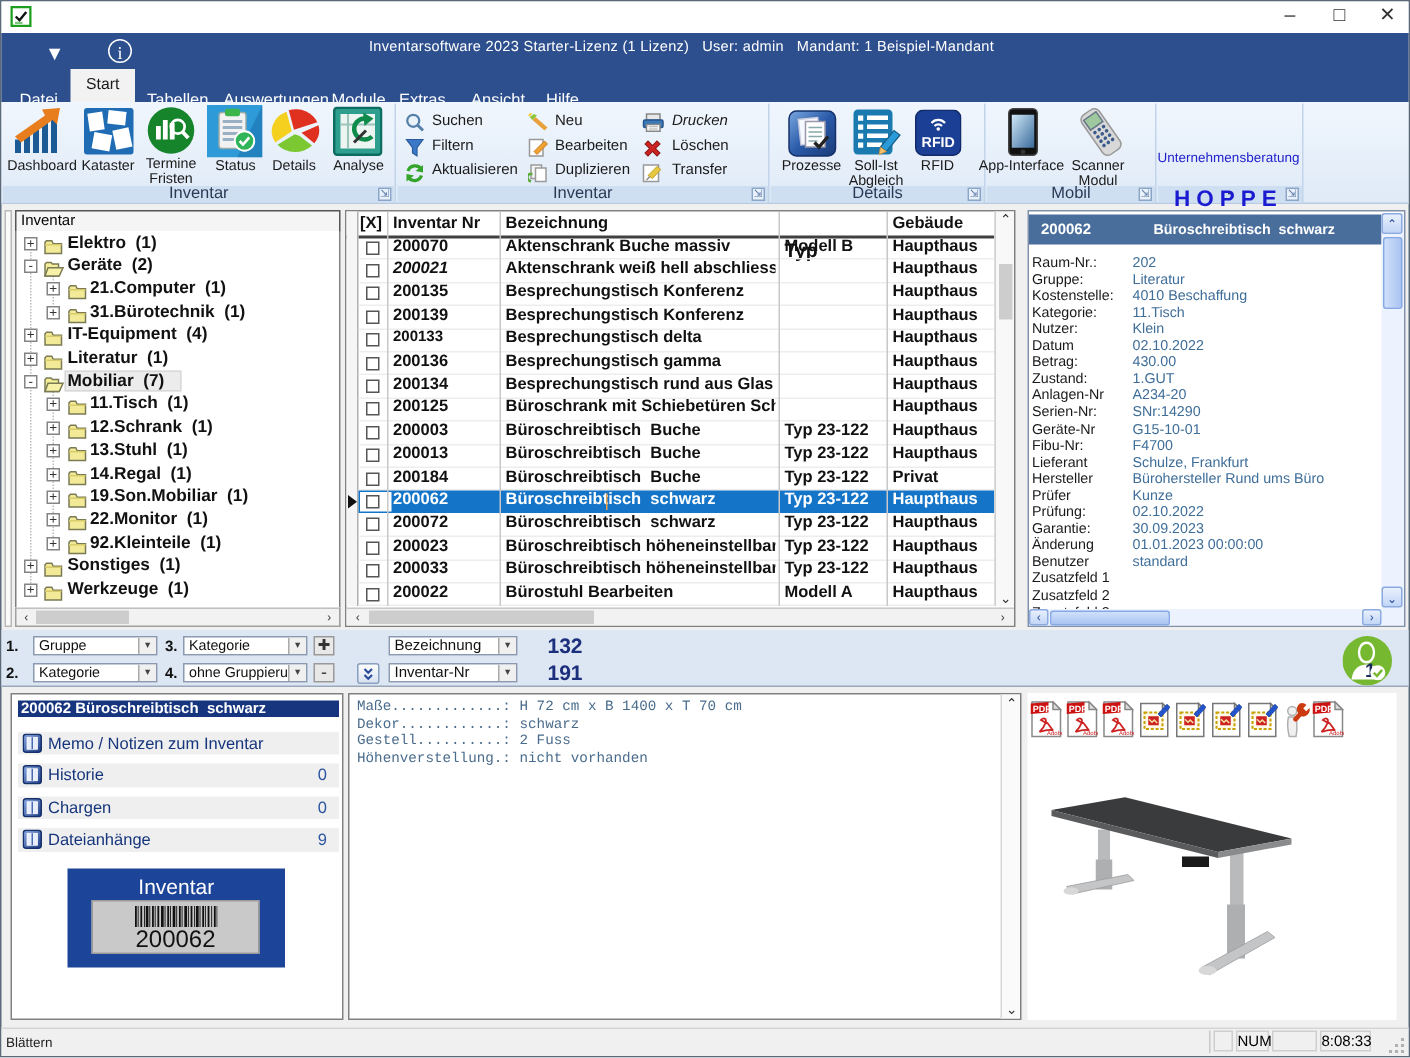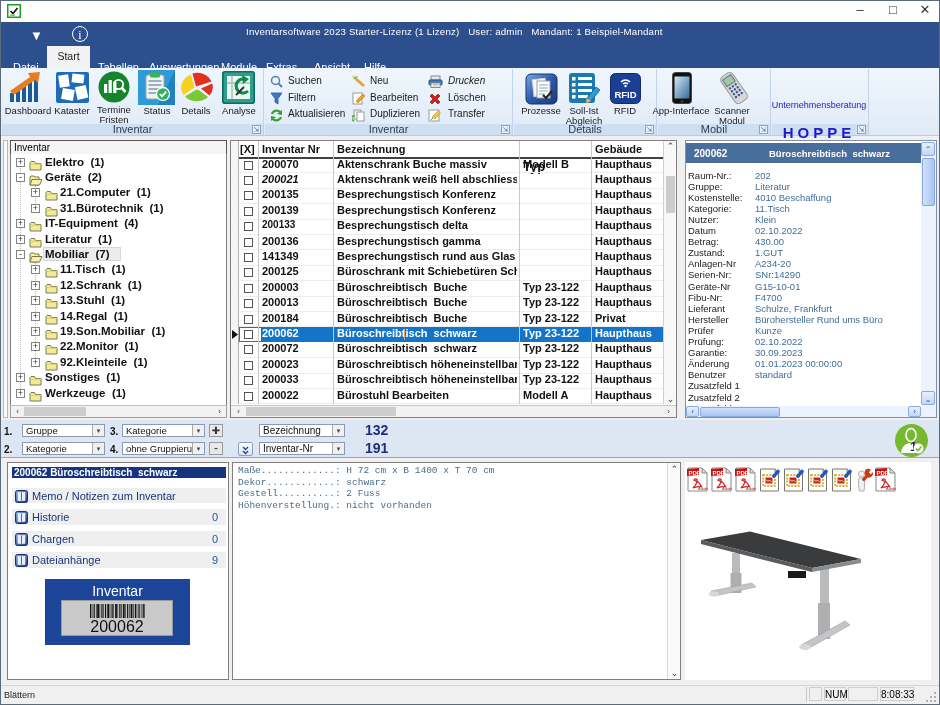--- a/index.html
+++ b/index.html
@@ -425,21 +425,21 @@
     <div class="abs" style="left:523px; top:219.1px; font-size:11px; font-weight:bold; color:#111; white-space:nowrap;"></div>
     <div class="abs" style="left:595px; top:219.1px; font-size:11px; font-weight:bold; color:#111; white-space:nowrap;">Haupthaus</div>
     <div class="abs" style="left:239px; top:234px; width:424px; height:1px; background:#ededed;"></div>
     <div class="abs" style="left:244px; top:237.5px; width:9px; height:9px; border:1px solid #555; background:#fff;"></div>
     <div class="abs" style="left:262px; top:234.5px; font-size:11px; font-weight:bold; color:#111; white-space:nowrap;">200136</div>
     <div class="abs" style="left:337px; top:234.5px; width:180px; overflow:hidden; font-size:11px; font-weight:bold; color:#111; white-space:nowrap;">Besprechungstisch gamma</div>
     <div class="abs" style="left:523px; top:234.5px; font-size:11px; font-weight:bold; color:#111; white-space:nowrap;"></div>
     <div class="abs" style="left:595px; top:234.5px; font-size:11px; font-weight:bold; color:#111; white-space:nowrap;">Haupthaus</div>
     <div class="abs" style="left:239px; top:249.4px; width:424px; height:1px; background:#ededed;"></div>
     <div class="abs" style="left:244px; top:252.9px; width:9px; height:9px; border:1px solid #555; background:#fff;"></div>
-    <div class="abs" style="left:262px; top:249.9px; font-size:11px; font-weight:bold; color:#111; white-space:nowrap;">141349</div>
+    <div class="abs" style="left:262px; top:249.9px; font-size:11px; font-weight:bold; color:#111; white-space:nowrap;">200134</div>
     <div class="abs" style="left:337px; top:249.9px; width:180px; overflow:hidden; font-size:11px; font-weight:bold; color:#111; white-space:nowrap;">Besprechungstisch rund aus Glas</div>
     <div class="abs" style="left:523px; top:249.9px; font-size:11px; font-weight:bold; color:#111; white-space:nowrap;"></div>
     <div class="abs" style="left:595px; top:249.9px; font-size:11px; font-weight:bold; color:#111; white-space:nowrap;">Haupthaus</div>
     <div class="abs" style="left:239px; top:264.8px; width:424px; height:1px; background:#ededed;"></div>
     <div class="abs" style="left:244px; top:268.3px; width:9px; height:9px; border:1px solid #555; background:#fff;"></div>
     <div class="abs" style="left:262px; top:265.3px; font-size:11px; font-weight:bold; color:#111; white-space:nowrap;">200125</div>
     <div class="abs" style="left:337px; top:265.3px; width:180px; overflow:hidden; font-size:11px; font-weight:bold; color:#111; white-space:nowrap;">Büroschrank mit Schiebetüren Sch</div>
     <div class="abs" style="left:523px; top:265.3px; font-size:11px; font-weight:bold; color:#111; white-space:nowrap;"></div>
     <div class="abs" style="left:595px; top:265.3px; font-size:11px; font-weight:bold; color:#111; white-space:nowrap;">Haupthaus</div>
     <div class="abs" style="left:239px; top:280.2px; width:424px; height:1px; background:#ededed;"></div>

